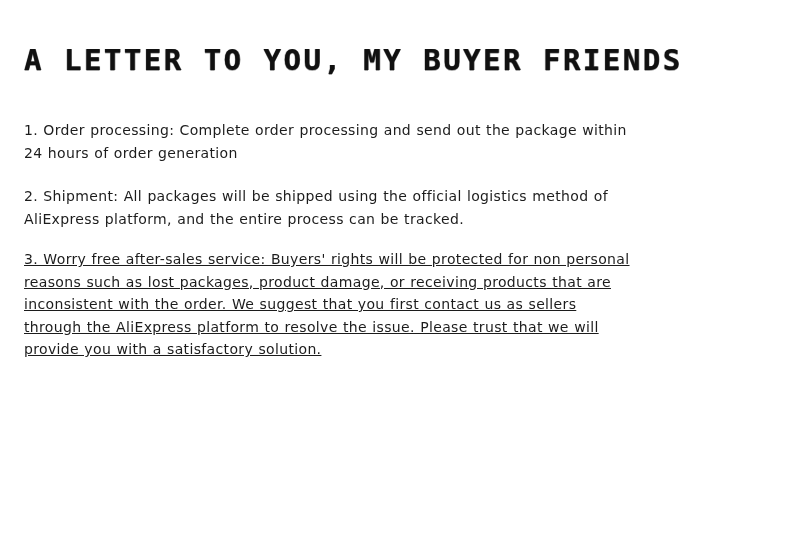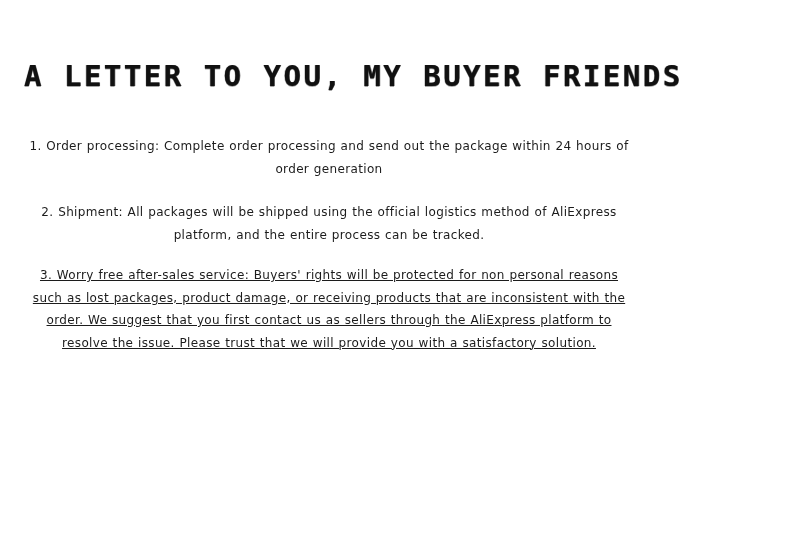--- a/index.html
+++ b/index.html
@@ -12,21 +12,21 @@
     background: #ffffff;
     font-family: "DejaVu Sans", sans-serif;
     color: #1a1a1a;
     overflow: hidden;
   }
   .page {
     position: relative;
     width: 658px;
     height: 558px;
     box-sizing: border-box;
-    padding: 16px 24px;
+    padding: 0 24px;
   }
   .letter-title {
     text-align: center;
     font-family: "DejaVu Sans Mono", monospace;
     font-weight: bold;
     font-size: 29px;
     letter-spacing: 2.5px;
     color: #111111;
     margin: 0;
     padding-top: 43px;
@@ -34,26 +34,26 @@
     text-shadow:
       0.6px 0 0 rgba(0,0,0,0.55),
       -0.6px 0 0 rgba(0,0,0,0.25),
       0 0.6px 0 rgba(0,0,0,0.35);
   }
   .body-block {
     margin-top: 42px;
   }
   .para {
     font-family: "DejaVu Sans", sans-serif;
-    font-size: 12px;
+    font-size: 14px;
     line-height: 22.5px;
     letter-spacing: 0.35px;
     color: #1c1c1c;
     margin: 0 0 20px 0;
-    text-align: center;
+    text-align: left;
     word-spacing: 0.5px;
   }
   .para:last-child {
     margin-bottom: 0;
   }
   .p1 { margin-bottom: 21px; }
   .p2 { margin-bottom: 18px; }
   .p3 { margin-bottom: 22px; text-decoration: underline; }
   .p4 { margin-bottom: 21px; }
 </style>

